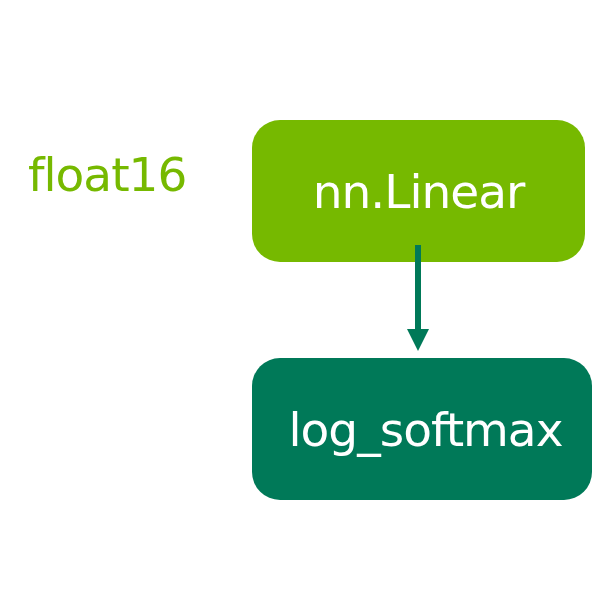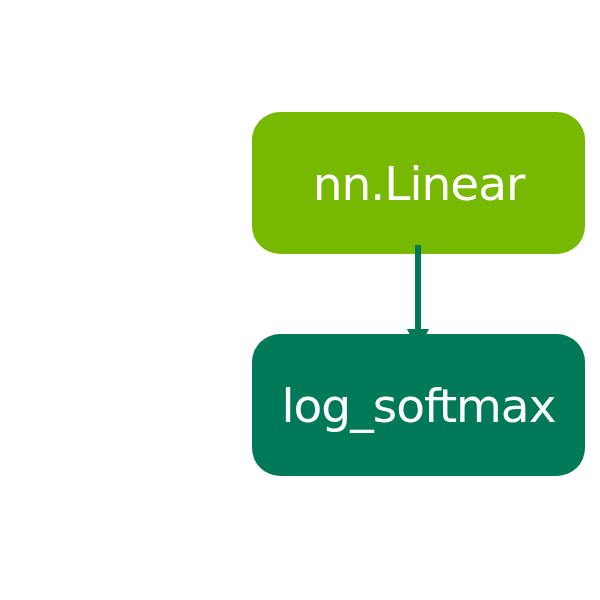--- a/index.html
+++ b/index.html
@@ -31,41 +31,42 @@
   .node {
     position: absolute;
     left: 252px;
     width: 333px;
     height: 142px;
     border-radius: 28px;
     display: flex;
     align-items: center;
     justify-content: center;
   }
-  .node.light { top: 112px; }
-  .node.dark  { top: 334px; }
+  .node.light { top: 120px; }
+  .node.dark  { top: 358px; padding-left: 7px; }
   .node-label {
     font-size: 47px;
     letter-spacing: -1px;
     white-space: nowrap;
   }
   .arrow {
     position: absolute;
     left: 407px;
     top: 245px;
     width: 22px;
     height: 106px;
     display: block;
   }
 </style>
 </head>
 <body>
 
 <div class="canvas">
 
+  <div class="precision-label light" style="color: rgb(118, 185, 0);">float16</div>
 
   <div class="node light" style="background-color: rgb(118, 185, 0);">
     <span class="node-label" style="color: rgb(255, 255, 255);">nn.Linear</span>
   </div>
 
   <svg class="arrow" viewBox="0 0 22 106" aria-hidden="true">
     <rect x="8" y="0" width="6" height="86" fill="#007958"></rect>
     <polygon points="0,84 22,84 11,106" fill="#007958"></polygon>
   </svg>
 

